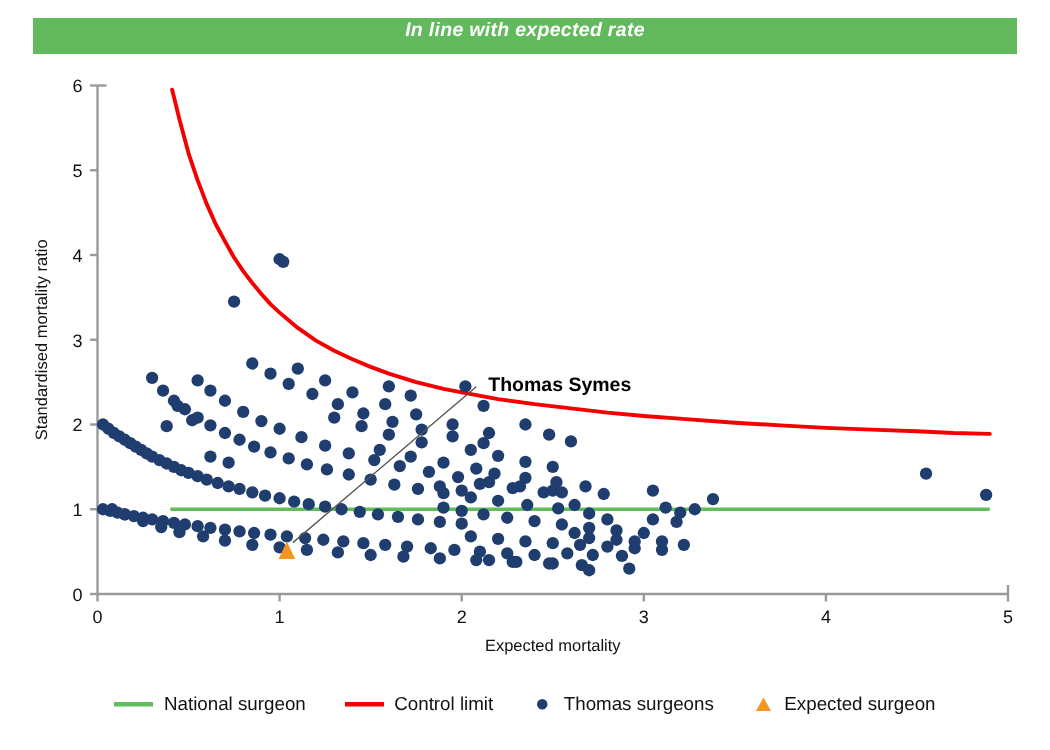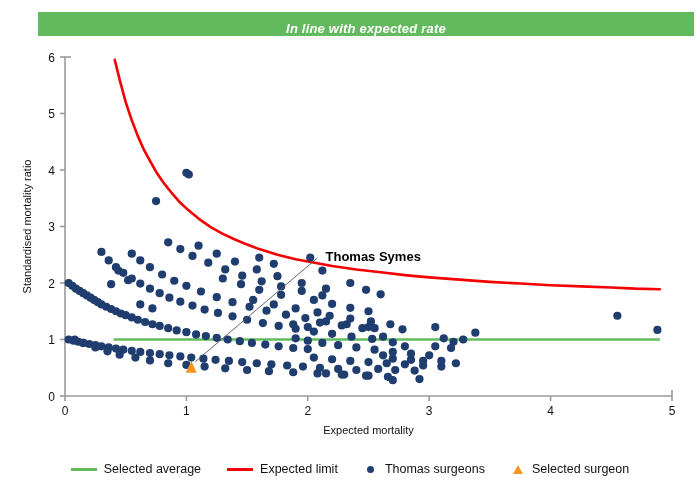--- a/index.html
+++ b/index.html
@@ -20,23 +20,22 @@
   }
   
   .banner {
     position: absolute;
     left: 22px;
     top: 12px;
     width: 656px;
     height: 24px;
     background: #63b95d;
     display: flex;
-    align-items: flex-end;
+    align-items: flex-start;
     justify-content: center;
-    margin-left: 16px;
   }
   .banner-text {
     color: #ffffff;
     font-style: italic;
     font-weight: bold;
     font-size: 13px;
     letter-spacing: 0.2px;
     white-space: nowrap;
   }
   
@@ -411,29 +410,29 @@
           <text x="672" y="415" text-anchor="middle" class="tick-label">5</text>
           <text x="368.5" y="434" text-anchor="middle" class="axis-title">Expected mortality</text>
           <text x="0" y="0" text-anchor="middle" class="axis-title" transform="translate(31,226.5) rotate(-90)">Standardised mortality ratio</text>
         </g>
     </svg>
   </div>
 
   <div class="legend" id="legend">
       <div class="legend-item">
         <span class="legend-swatch line" style="color: rgb(98, 188, 92);"></span>
-        <span>Selected average</span>
+        <span>National surgeon</span>
       </div>
       <div class="legend-item">
         <span class="legend-swatch line" style="color: rgb(244, 0, 0);"></span>
-        <span>Expected limit</span>
+        <span>Control limit</span>
       </div>
       <div class="legend-item">
         <span class="legend-swatch dot" style="color: rgb(31, 61, 110);"></span>
         <span>Thomas surgeons</span>
       </div>
       <div class="legend-item">
         <span class="legend-swatch tri" style="color: rgb(245, 148, 31);"></span>
-        <span>Selected surgeon</span>
+        <span>Expected surgeon</span>
       </div>
     </div>
 
 </div>
 
 </body></html>

